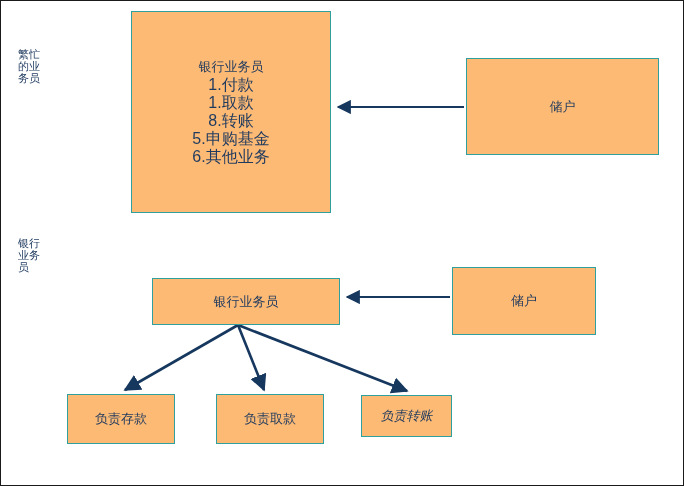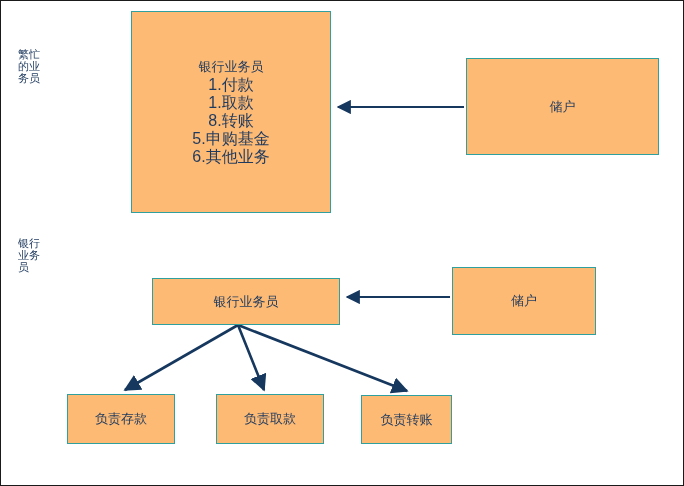--- a/index.html
+++ b/index.html
@@ -37,21 +37,21 @@
     box-sizing: border-box;
     font-size: 13px;
     line-height: 18px;
   }
   .big-box      { left: 130px; top: 10px;  width: 200px; height: 202px; }
   .depositor-1  { left: 465px; top: 57px;  width: 193px; height: 97px;  }
   .clerk-2      { left: 151px; top: 277px; width: 188px; height: 47px;  }
   .depositor-2  { left: 451px; top: 266px; width: 144px; height: 68px;  }
   .worker-1     { left: 66px;  top: 393px; width: 108px; height: 50px;  }
   .worker-2     { left: 215px; top: 393px; width: 108px; height: 50px;  }
-  .worker-3     { left: 360px; top: 394px; width: 91px;  height: 49px;  }
+  .worker-3     { left: 360px; top: 394px; width: 91px;  height: 42px; font-style: italic;  }
   .side-label {
     position: absolute;
     width: 26px;
     color: #1f3a5f;
     font-size: 11px;
     line-height: 1.1;
     word-break: break-all;
     text-align: left;
   }
   .label-busy    { left: 17px; top: 47px;  }

